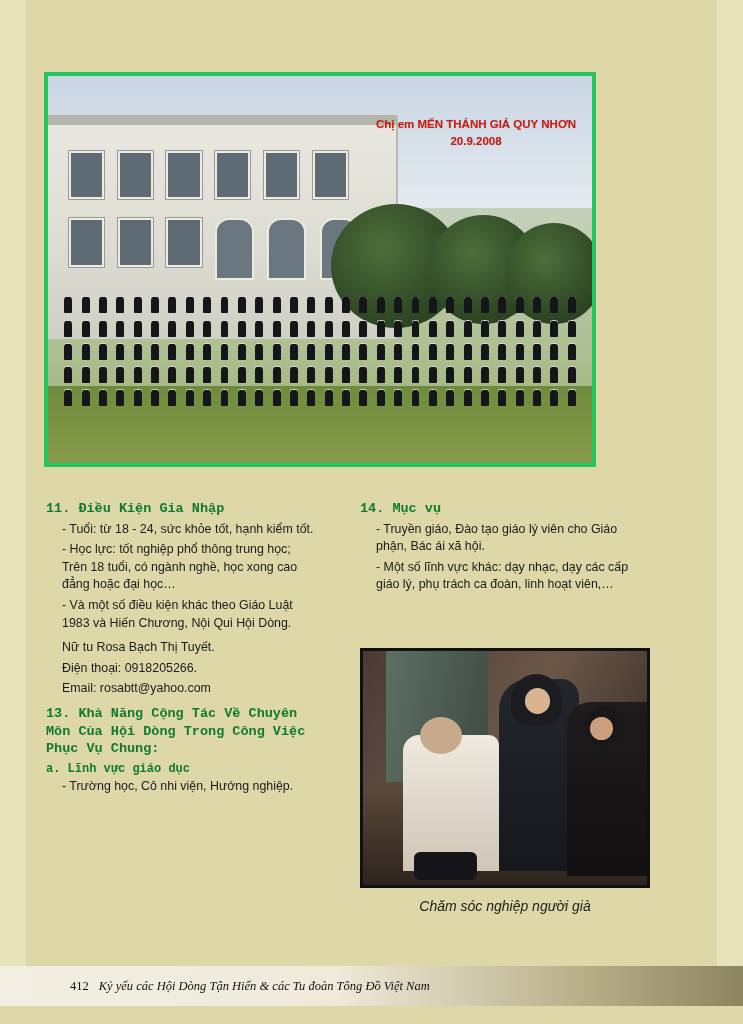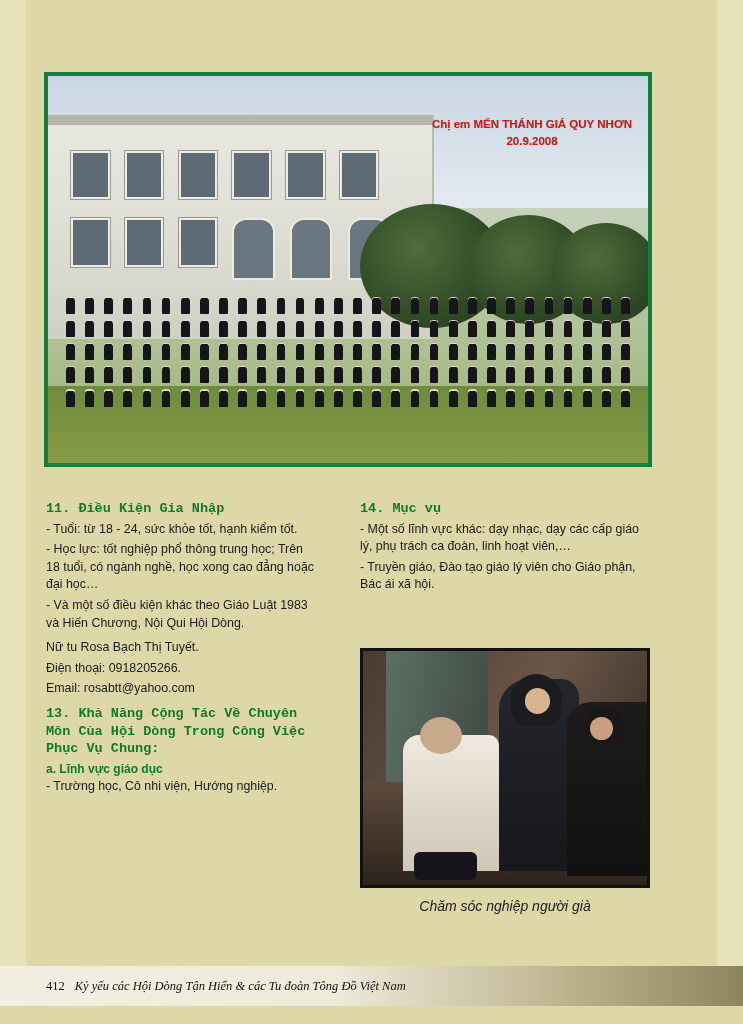--- a/index.html
+++ b/index.html
@@ -17,22 +17,22 @@
   }
   .band-left{position:absolute;left:0;top:0;width:26px;height:1024px;background:#e8e2bb;}
   .band-right{position:absolute;right:0;top:0;width:26px;height:1024px;background:#e8e2bb;}
   .content{
     position:absolute;left:26px;top:0;width:691px;height:1024px;
     background:#ded8a9;
   }
 
   
   .photo-frame{
-    position:absolute;left:44px;top:72px;width:608px;height:395px;
-    background:#15803d;padding:4px;box-sizing:border-box;
+    position:absolute;left:44px;top:72px;width:552px;height:395px;
+    background:#22c55e;padding:4px;box-sizing:border-box;
   }
   .photo-inner{
     position:relative;width:100%;height:100%;overflow:hidden;
     background:linear-gradient(#cfd9e4 0%,#d8e1ea 18%,#cdd6c8 24%,#9ab06f 100%);
   }
   
   .sky{position:absolute;left:0;top:0;width:100%;height:34%;
     background:linear-gradient(#c9d6e3,#e4eaf0);}
   
   .building{
@@ -69,24 +69,24 @@
   
   .col-left{position:absolute;left:46px;top:500px;width:270px;}
   .col-right{position:absolute;left:360px;top:500px;width:290px;}
 
   h3.head{
     margin:0 0 3px 0;font-size:13.5px;color:#0f7a2e;font-weight:bold;line-height:1.3;
     font-family:Liberation Mono, monospace;
   }
   h4.subhead{
     margin:4px 0 2px 0;font-size:12px;color:#0f7a2e;font-weight:bold;
-    font-family:Liberation Sans, sans-serif;
+    font-family:Liberation Mono, monospace;
   }
   p.body{
-    margin:0 0 3px 0;font-size:12.4px;line-height:1.42;color:#1b1b1b;
+    margin:0 0 3px 16px;font-size:12.4px;line-height:1.42;color:#1b1b1b;
     font-family:"Liberation Sans", sans-serif;
   }
   .block{margin-bottom:7px;}
 
   
   .photo2-frame{
     position:absolute;left:360px;top:648px;width:290px;height:240px;
     background:#111;padding:3px;box-sizing:border-box;
   }
   .photo2-inner{
@@ -122,21 +122,21 @@
     font-size:14px;font-style:italic;color:#1b1b1b;
     font-family:"Liberation Sans", sans-serif;
   }
 
   
   .footer{
     position:absolute;left:0;bottom:18px;width:743px;height:40px;
     background:linear-gradient(90deg,#f2efe2 0%,#efeada 45%,#b9b08a 78%,#8d8560 100%);
     display:flex;align-items:center;
   }
-  .footer-inner{display:flex;align-items:baseline;padding-left:46px;text-align:right;}
+  .footer-inner{display:flex;align-items:baseline;padding-left:70px;text-align:right;}
   .page-num{font-size:12.5px;color:#111;margin-right:10px;font-family:"Liberation Serif",serif;}
   .footer-text{font-size:12.5px;font-style:italic;color:#111;font-family:"Liberation Serif",serif;}
   .footer-strip{position:absolute;left:0;bottom:0;width:743px;height:18px;background:#ded8a9;}
 </style>
 </head>
 <body>
 
 <div class="page-bg"></div>
 <div class="band-left"></div>
 <div class="band-right"></div>
@@ -807,22 +807,22 @@
     <h3 class="head">13. Khả Năng Cộng Tác Về Chuyên Môn Của Hội Dòng Trong Công Việc Phục Vụ Chung:</h3>
     <h4 class="subhead">a. Lĩnh vực giáo dục</h4>
     <p class="body">- Trường học, Cô nhi viện, Hướng nghiệp.</p>
   </div>
 
 </div>
 
 <div class="col-right">
   <div class="block">
     <h3 class="head">14. Mục vụ</h3>
+    <p class="body">- Truyền giáo, Đào tạo giáo lý viên cho Giáo phận, Bác ái xã hội.</p>
     <p class="body">- Một số lĩnh vực khác: dạy nhạc, dạy các cấp giáo lý, phụ trách ca đoàn, linh hoạt viên,…</p>
-    <p class="body">- Truyền giáo, Đào tạo giáo lý viên cho Giáo phận, Bác ái xã hội.</p>
   </div>
 </div>
 
 <div class="photo2-frame">
   <div class="photo2-inner">
     <div class="p2-wall"></div>
     <div class="p2-curtain"></div>
     <div class="p2-floor"></div>
     <div class="p2-elder"></div>
     <div class="p2-elder-head"></div>

